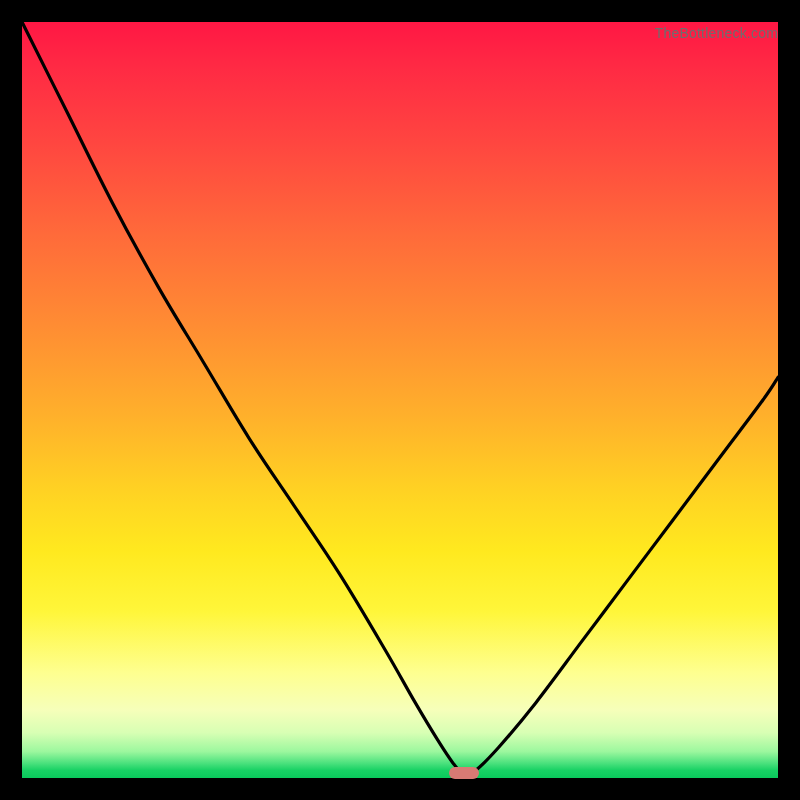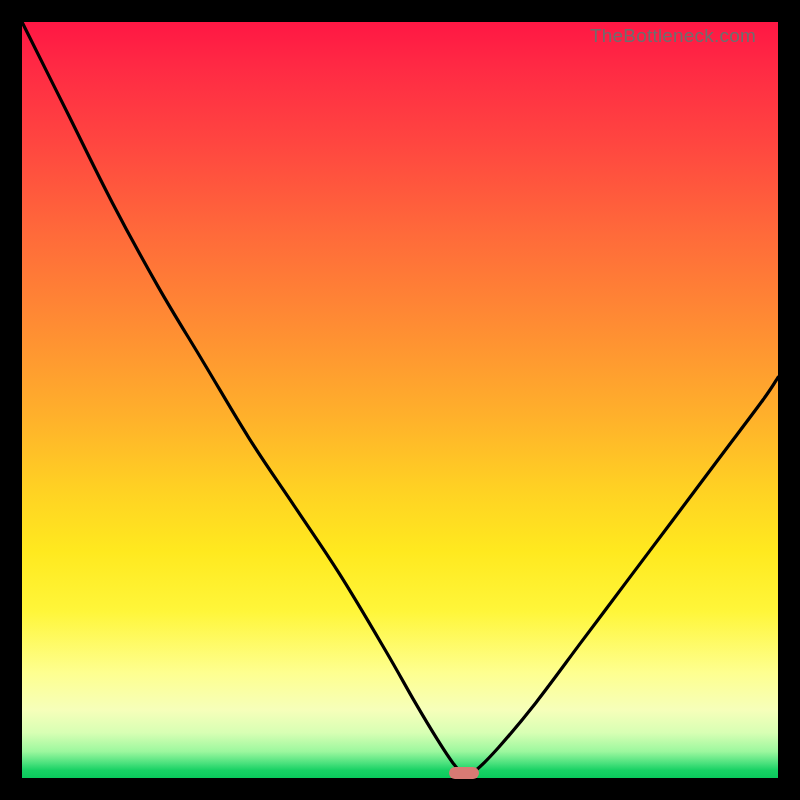--- a/index.html
+++ b/index.html
@@ -40,23 +40,23 @@
       #d8ffb4 94%,
       #9cf79e 96.5%,
       #4de27e 98%,
       #17d164 99%,
       #0ac95c 100%
     );
   }
   .watermark {
     position: absolute;
     top: 3px;
-    right: 22px;
+    right: 0;
     color: #6e6e6e;
-    font-size: 19px;
+    font-size: 14px;
     font-weight: 500;
     letter-spacing: 0.2px;
     user-select: none;
   }
   .marker {
     position: absolute;
     width: 30px;
     height: 12px;
     border-radius: 6px;
     background: #d87a74;

